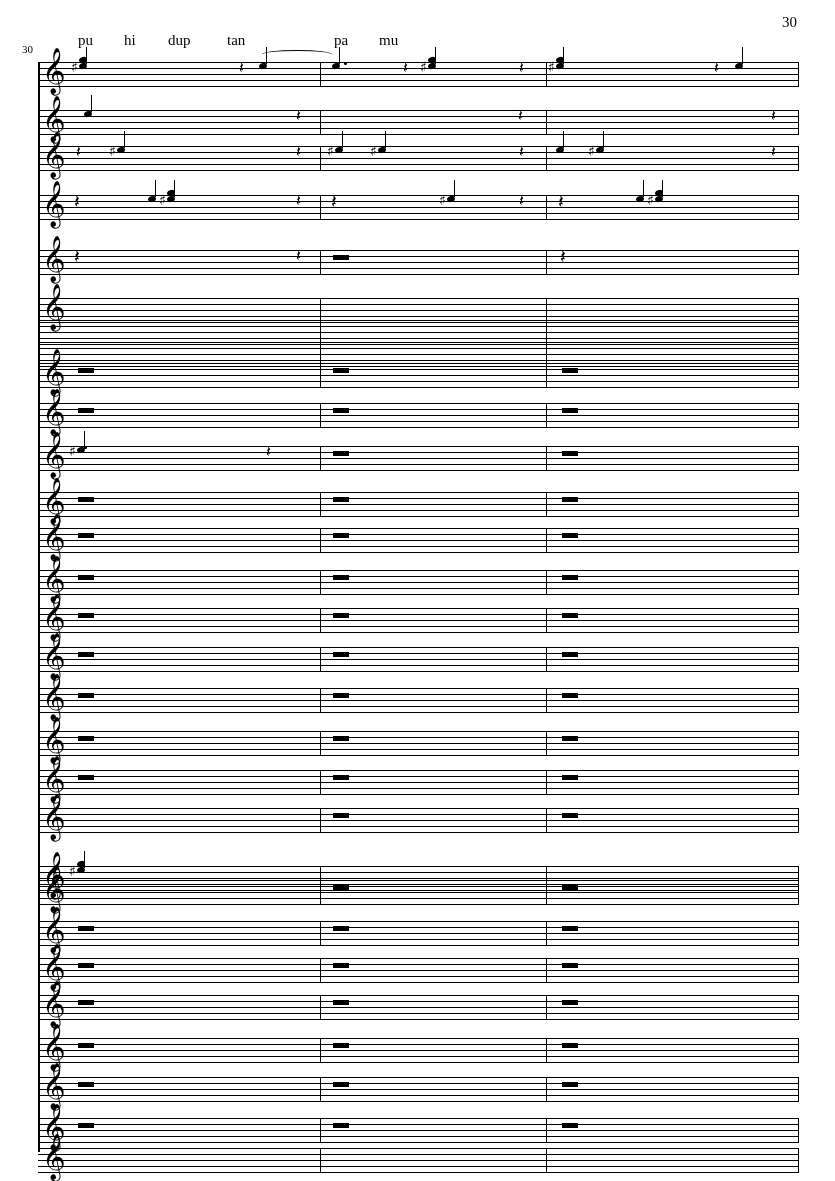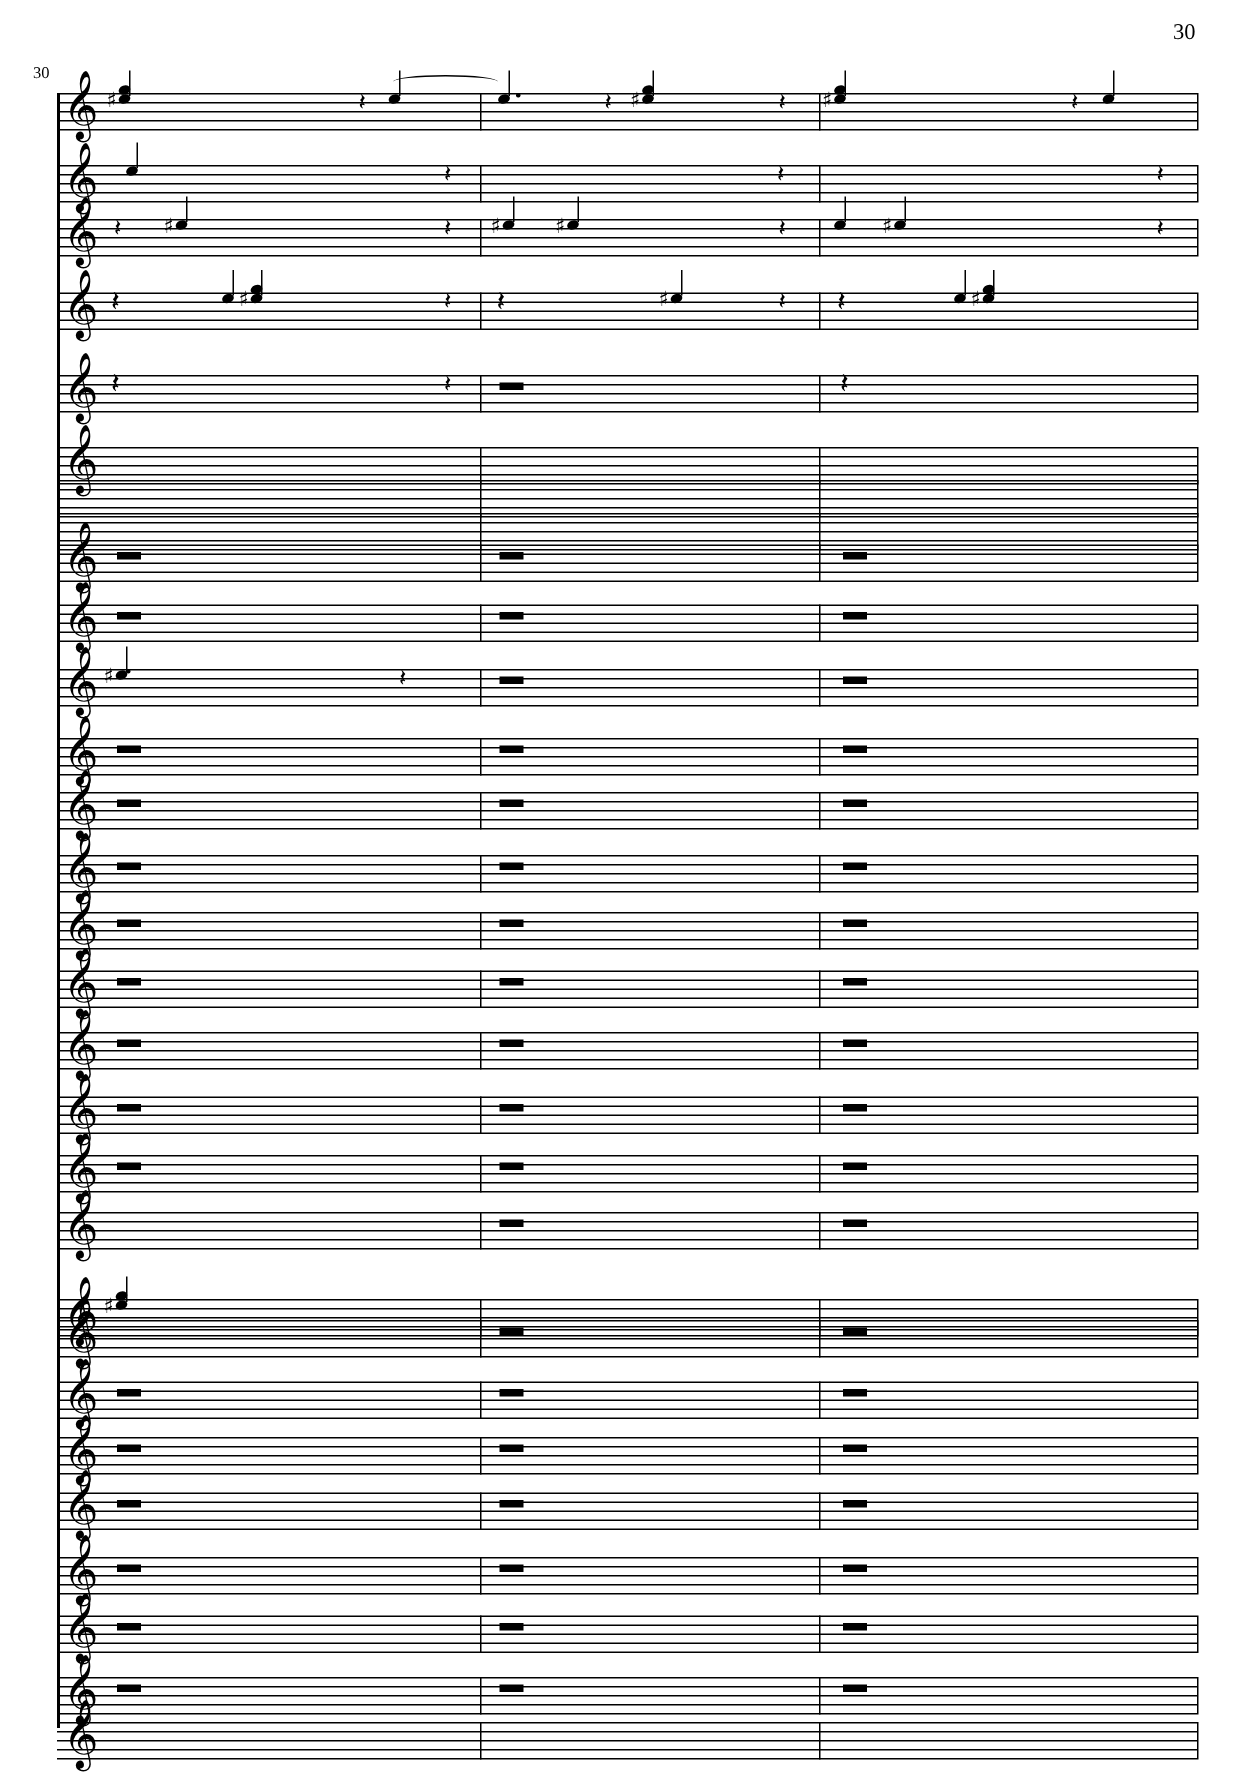--- a/index.html
+++ b/index.html
@@ -138,20 +138,28 @@
   }
 </style>
 </head>
 <body>
 
 <div class="page">
 
   <div class="page-number">30</div>
   <div class="measure-number">30</div>
 
+  <div class="lyrics">
+    <span class="lyric" style="left:78px">pu</span>
+    <span class="lyric" style="left:124px">hi</span>
+    <span class="lyric" style="left:168px">dup</span>
+    <span class="lyric" style="left:227px">tan</span>
+    <span class="lyric" style="left:334px">pa</span>
+    <span class="lyric" style="left:379px">mu</span>
+  </div>
 
   <div id="staff-layer">
       <div class="staff" style="top: 62px;">
         <div class="line l0"></div>
         <div class="line l1"></div>
         <div class="line l2"></div>
         <div class="line l3"></div>
         <div class="line l4"></div>
         <div class="clef">𝄞</div>
         <div class="barline" style="left: 282px; top: 0px; height: 25px;"></div>

